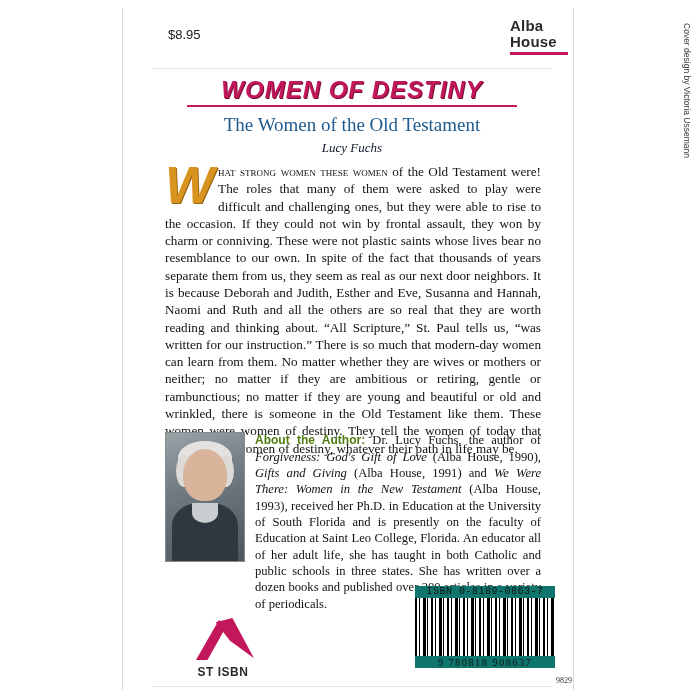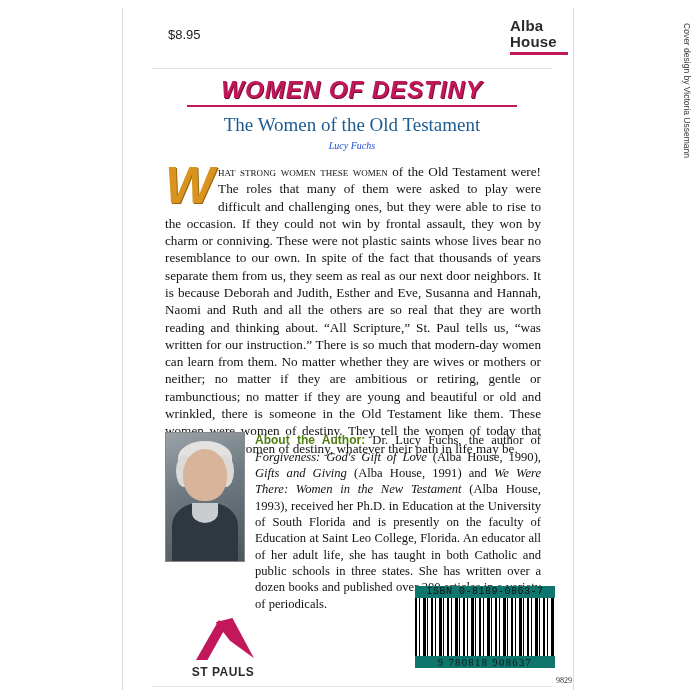--- a/index.html
+++ b/index.html
@@ -108,22 +108,22 @@
   }
   .subtitle {
     font-family: "Liberation Serif", serif;
     font-size: 19px;
     color: #1d5a8f;
     margin-top: 7px;
   }
   .author-name {
     font-family: "Liberation Serif", serif;
     font-style: italic;
-    font-size: 10px;
-    color: #1d4ed8;
+    font-size: 13px;
+    color: #0f172a;
     margin-top: 4px;
   }
   
   .blurb {
     position: absolute;
     left: 165px;
     top: 163px;
     width: 376px;
     font-family: "Liberation Serif", serif;
     font-size: 13.2px;
@@ -371,18 +371,18 @@
     <div class="isbn-text">ISBN 0-8189-0863-7</div>
     <div class="bars"></div>
     <div class="barcode-num">9 780818 908637</div>
   </div>
 
   <div class="stpauls">
     <div class="mark">
       <div class="swoosh1"></div>
       <div class="swoosh2"></div>
     </div>
-    <div class="name">ST PAULS</div>
+    <div class="name">ST ISBN</div>
   </div>
 
   <div class="code-bottom">9829</div>
 
 </div>
 
 </body></html>

